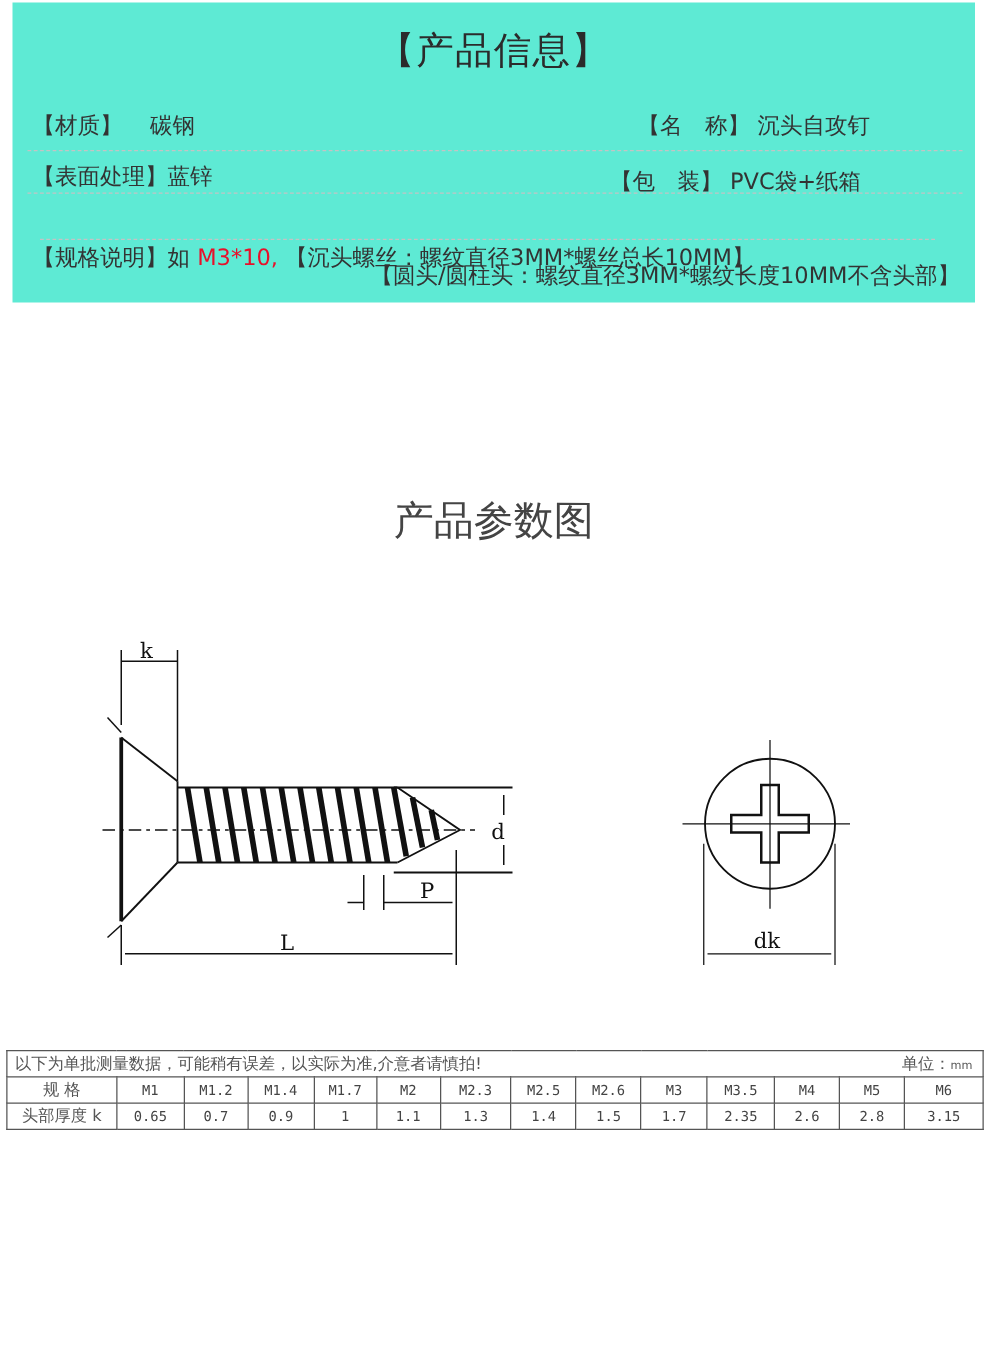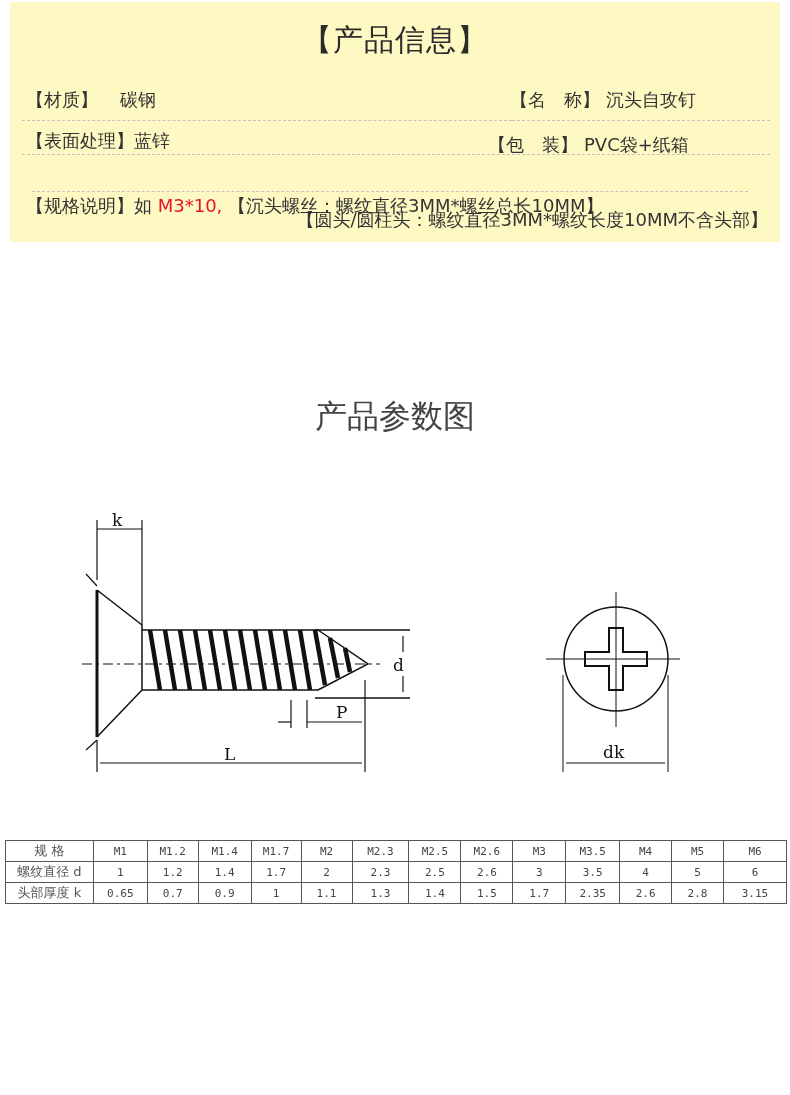--- a/index.html
+++ b/index.html
@@ -1,21 +1,21 @@
 <!DOCTYPE html>
 <html><head>
 <meta charset="utf-8">
 <style>
   * { box-sizing: border-box; margin: 0; padding: 0; }
   html, body { width: 790px; height: 1095px; background: #ffffff; overflow: hidden; }
   body { position: relative; font-family: "DejaVu Sans", "Liberation Sans", sans-serif; color: #333; }
 
   .info-panel {
     position: absolute; left: 10px; top: 2px; width: 770px; height: 240px;
-    background: #fef9c3;
+    background: #5eead4;
   }
   .info-title {
     position: absolute; left: 0; top: 18px; width: 100%;
     text-align: center; font-size: 30px; color: #2b2b2b; letter-spacing: 1px;
   }
   .row-text {
     position: absolute; font-size: 18px; color: #333; white-space: nowrap;
   }
   .dash {
     position: absolute; height: 0; border-top: 1px dashed #c4c4c4;
@@ -160,51 +160,41 @@
       <col style="width:57px">
       <col style="width:52px">
       <col style="width:52px">
       <col style="width:53px">
       <col style="width:54px">
       <col style="width:52px">
       <col style="width:52px">
       <col style="width:63px">
   </colgroup>
   <tbody>
+      <tr>
+    <td class="note" colspan="14">
+      <span>以下为单批测量数据，可能稍有误差，以实际为准,介意者请慎拍!</span>
+      <span class="unit"><span>单位：</span><small>mm</small></span>
+    </td>
+  </tr>
   <tr>
     <td class="rowhead">规 格</td>
     <td>M1</td>
     <td>M1.2</td>
     <td>M1.4</td>
     <td>M1.7</td>
     <td>M2</td>
     <td>M2.3</td>
     <td>M2.5</td>
     <td>M2.6</td>
     <td>M3</td>
     <td>M3.5</td>
     <td>M4</td>
     <td>M5</td>
     <td>M6</td>
-  </tr>
-  <tr>
-    <td class="rowhead">螺纹直径 d</td>
-    <td>1</td>
-    <td>1.2</td>
-    <td>1.4</td>
-    <td>1.7</td>
-    <td>2</td>
-    <td>2.3</td>
-    <td>2.5</td>
-    <td>2.6</td>
-    <td>3</td>
-    <td>3.5</td>
-    <td>4</td>
-    <td>5</td>
-    <td>6</td>
   </tr>
   <tr>
     <td class="rowhead">头部厚度 k</td>
     <td>0.65</td>
     <td>0.7</td>
     <td>0.9</td>
     <td>1</td>
     <td>1.1</td>
     <td>1.3</td>
     <td>1.4</td>

